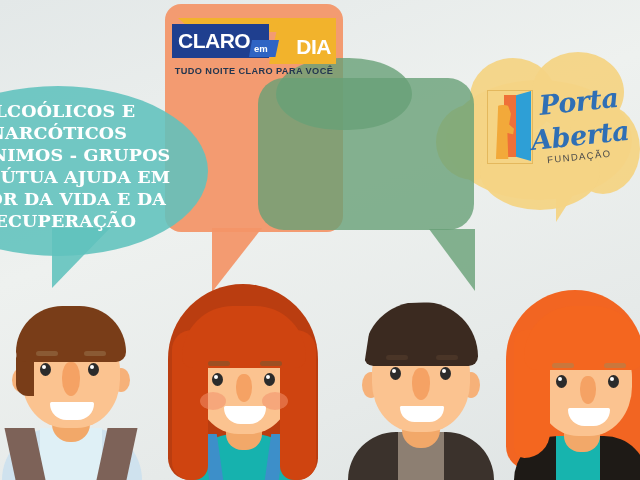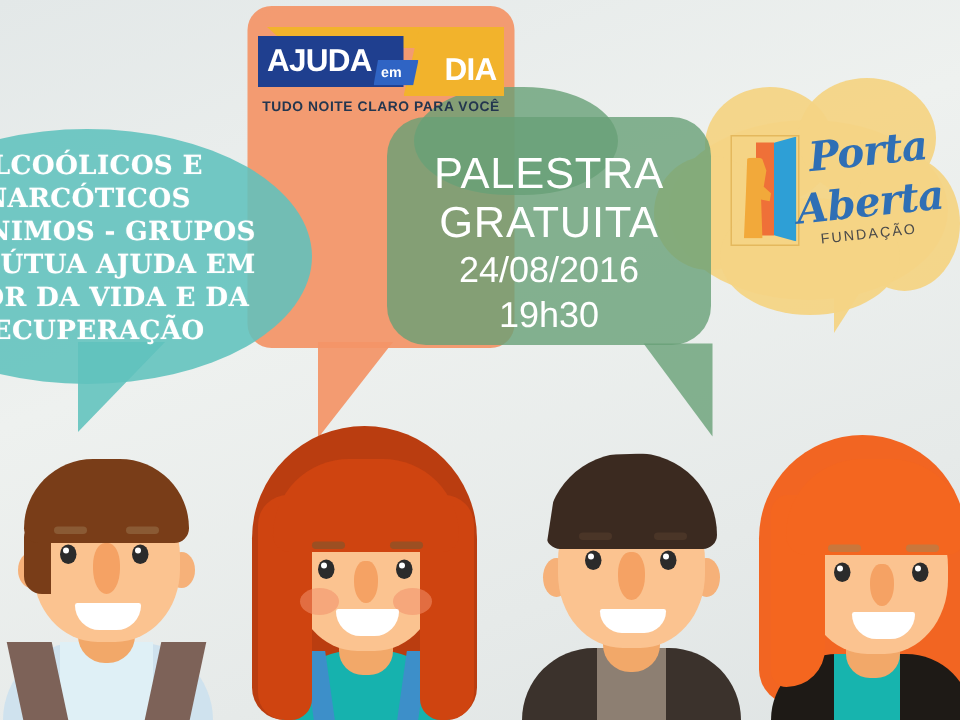--- a/index.html
+++ b/index.html
@@ -438,35 +438,29 @@
     <div>RECUPERAÇÃO</div>
   </div>
 
   <div class="logo-nd">
     <div class="nd-wrap">
       <div class="nd-dia-top"></div>
       <div class="nd-dia">
         <span>DIA</span>
       </div>
       <div class="nd-noite">
-        <span>AJUDA</span>
+        <span>CLARO</span>
       </div>
       <div class="nd-em">
         <span>em</span>
       </div>
     </div>
     <div class="nd-tag">TUDO NOITE CLARO PARA VOCÊ</div>
   </div>
 
-  <div class="green-text">
-    <div class="l1">PALESTRA</div>
-    <div class="l2">GRATUITA</div>
-    <div class="l3">24/08/2016</div>
-    <div class="l4">19h30</div>
-  </div>
 
   <div class="logo-pa">
     <div class="pa-door">
       <div class="pa-door-left"></div>
       <div class="pa-door-right"></div>
       <div class="pa-figure"></div>
     </div>
     <div class="pa-word1">Porta</div>
     <div class="pa-word2">Aberta</div>
     <div class="pa-word3">FUNDAÇÃO</div>

